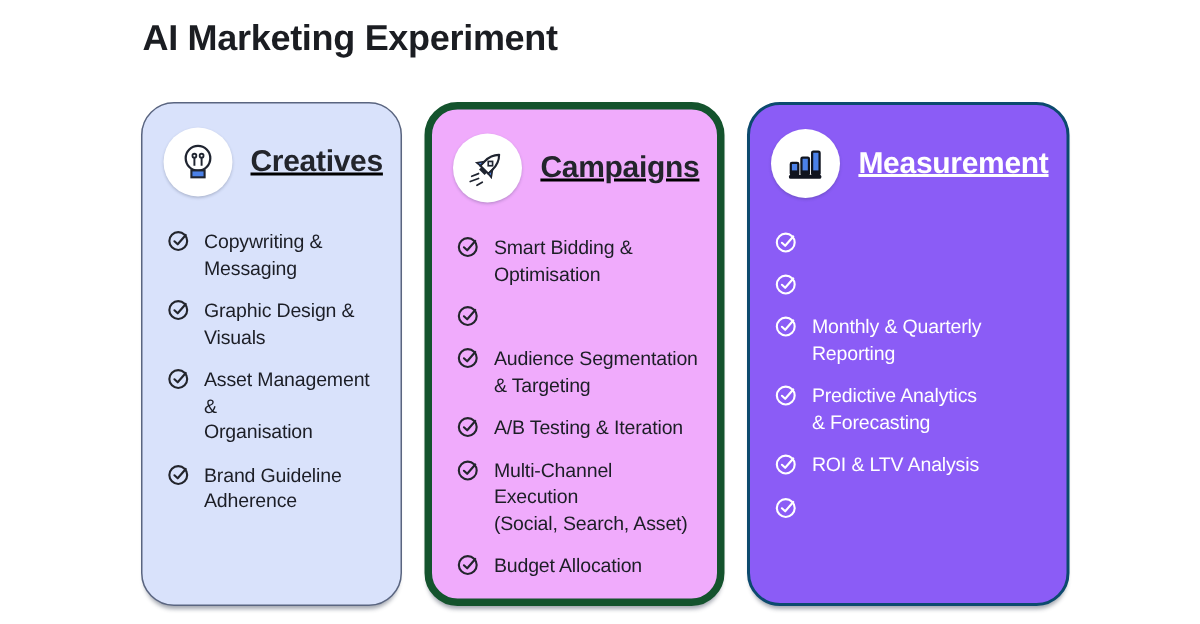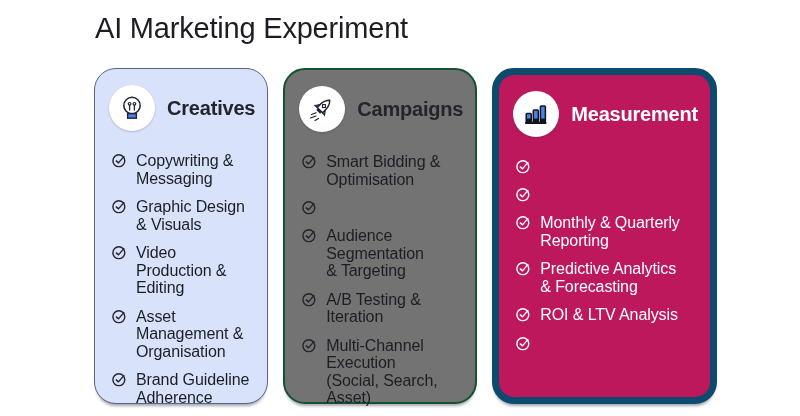--- a/index.html
+++ b/index.html
@@ -4,53 +4,53 @@
 <style>
   html,body{margin:0;padding:0;}
   body{
     width:800px;height:416px;position:relative;overflow:hidden;
     background:#ffffff;
     font-family:"Liberation Sans", sans-serif;
     -webkit-font-smoothing:antialiased;
   }
   .page-title{
     position:absolute;left:95px;top:12px;margin:0;
-    font-size:29px;font-weight:400;color:#1b1d22;letter-spacing:-0.2px;
+    font-size:24px;font-weight:700;color:#1b1d22;letter-spacing:-0.2px;
   }
   .cards{
     position:absolute;left:94px;top:68px;width:612px;height:336px;
     display:flex;gap:15px;
   }
   .card{
     flex:1;border-radius:22px;box-sizing:border-box;
     padding:16px 12px 0 14px;
     box-shadow:0 4px 3px -2px rgba(50,60,80,.45);
   }
   .card.c0{background:#d9e2fb;border:1px solid #5a6580;}
-  .card.c1{background:#737373;border:2px solid #14532d;}
-  .card.c2{background:#be185d;border:7px solid #0c4a6e;color:#ffffff;}
-  .card-head{display:flex;align-items:center;gap:12px;height:46px;margin-bottom:0;}
+  .card.c1{background:#f0abfc;border:5px solid #14532d;}
+  .card.c2{background:#8b5cf6;border:2px solid #0c4a6e;color:#ffffff;}
+  .card-head{display:flex;align-items:center;gap:12px;height:46px;margin-bottom:0;text-decoration:underline;}
   .icon-circle{
     width:46px;height:46px;border-radius:50%;background:#ffffff;
     display:flex;align-items:center;justify-content:center;flex:0 0 46px;
     box-shadow:0 1px 2px rgba(40,50,80,.25);
   }
   .card-title{
     margin:0;font-size:20px;font-weight:700;color:#23252c;letter-spacing:-0.2px;
   }
   .card.c2 .card-title{color:#ffffff;}
   ul.items{list-style:none;margin:21px 0 0 0;padding:0 0 0 2px;
     display:flex;flex-direction:column;gap:11px;}
   li.item{display:flex;align-items:flex-start;gap:8px;color:#1c1e26;}
   .card.c2 li.item{color:#ffffff;}
   .check{flex:0 0 17px;height:17px;margin-top:0px;color:#23252c;}
   .card.c2 .check{color:#ffffff;}
   .check svg{display:block;}
   .item-text{
-    font-size:16px;line-height:17.5px;white-space:pre-line;letter-spacing:-0.1px;
+    font-size:13px;line-height:17.5px;white-space:pre-line;letter-spacing:-0.1px;
   }
 </style>
 </head>
 <body>
 
 <h1 class="page-title">AI Marketing Experiment</h1>
 
 <div class="cards">
 
   <section class="card c0">
@@ -78,29 +78,20 @@
           <span class="item-text">Copywriting &amp; Messaging</span>
         </li>
       <li class="item">
           <span class="check">
             <svg width="17" height="17" viewBox="0 0 18 18">
               <circle cx="8.3" cy="9.2" r="6.3" fill="none" stroke="currentColor" stroke-width="1.5"></circle>
               <path d="M5.6 9.4 L7.9 11.5 L13.6 4.9" fill="none" stroke="currentColor" stroke-width="1.5" stroke-linecap="round" stroke-linejoin="round"></path>
             </svg>
           </span>
           <span class="item-text">Graphic Design &amp; Visuals</span>
-        </li>
-      <li class="item">
-          <span class="check">
-            <svg width="17" height="17" viewBox="0 0 18 18">
-              <circle cx="8.3" cy="9.2" r="6.3" fill="none" stroke="currentColor" stroke-width="1.5"></circle>
-              <path d="M5.6 9.4 L7.9 11.5 L13.6 4.9" fill="none" stroke="currentColor" stroke-width="1.5" stroke-linecap="round" stroke-linejoin="round"></path>
-            </svg>
-          </span>
-          <span class="item-text">Video Production &amp; Editing</span>
         </li>
       <li class="item">
           <span class="check">
             <svg width="17" height="17" viewBox="0 0 18 18">
               <circle cx="8.3" cy="9.2" r="6.3" fill="none" stroke="currentColor" stroke-width="1.5"></circle>
               <path d="M5.6 9.4 L7.9 11.5 L13.6 4.9" fill="none" stroke="currentColor" stroke-width="1.5" stroke-linecap="round" stroke-linejoin="round"></path>
             </svg>
           </span>
           <span class="item-text">Asset Management &amp;
 Organisation</span>

